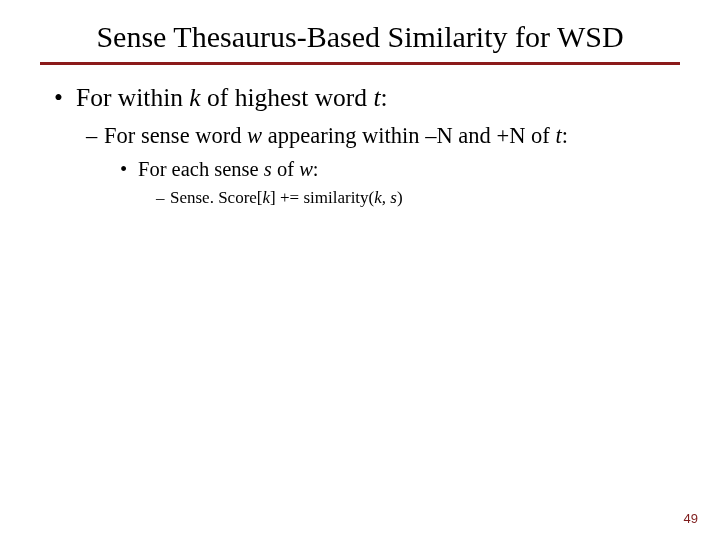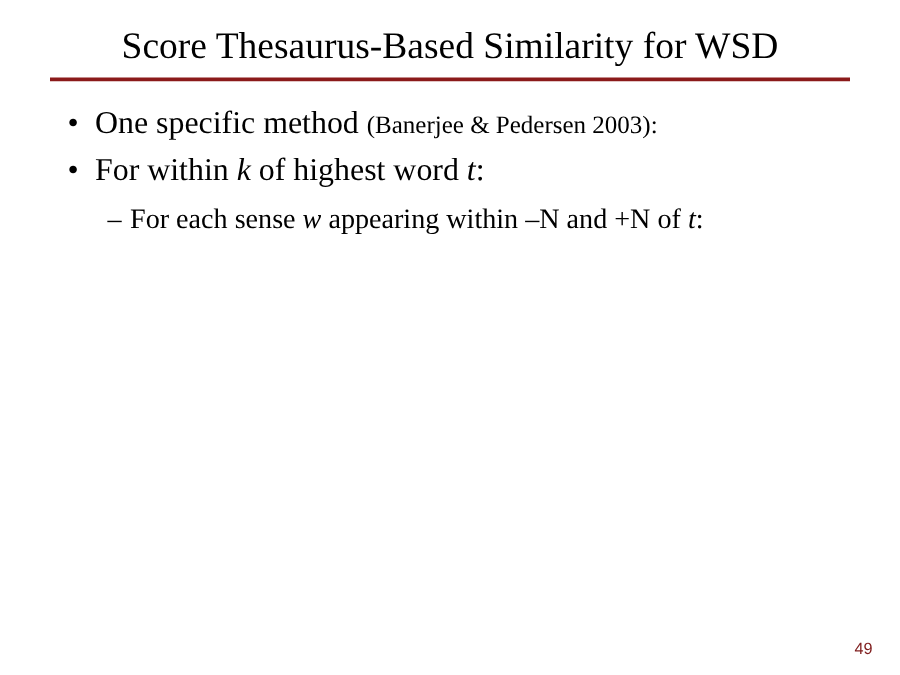--- a/index.html
+++ b/index.html
@@ -91,30 +91,37 @@
     bottom: 14px;
     right: 22px;
     font-size: 13px;
     font-family: Arial, sans-serif;
     color: #7f1d1d;
   }
 </style>
 </head>
 <body>
 
-<h1 class="title">Score Thesaurus-Based Similarity for WSD</h1>
+<h1 class="title">Sense Thesaurus-Based Similarity for WSD</h1>
 <hr class="rule">
 
 <ul class="lvl1">
   <li>
-    <span>One specific method </span><span class="cite">(Banerjee &amp; Pedersen 2003):</span>
-  </li>
-  <li>
     <span>For within </span><span class="italic">k</span><span> of highest word </span><span class="italic">t</span><span>:</span>
     <ul class="lvl2">
       <li>
-        <span>For each sense </span><span class="italic">w</span><span> appearing within –N and +N of </span><span class="italic">t</span><span>:</span>
+        <span>For sense word </span><span class="italic">w</span><span> appearing within –N and +N of </span><span class="italic">t</span><span>:</span>
+        <ul class="lvl3">
+          <li>
+            <span>For each sense </span><span class="italic">s</span><span> of </span><span class="italic">w</span><span>:</span>
+            <ul class="lvl4">
+              <li>
+                <span>Sense. Score[</span><span class="italic">k</span><span>] += similarity(</span><span class="italic">k, s</span><span>)</span>
+              </li>
+            </ul>
+          </li>
+        </ul>
       </li>
     </ul>
   </li>
 </ul>
 
 <div class="page-num">49</div>
 
 </body></html>

